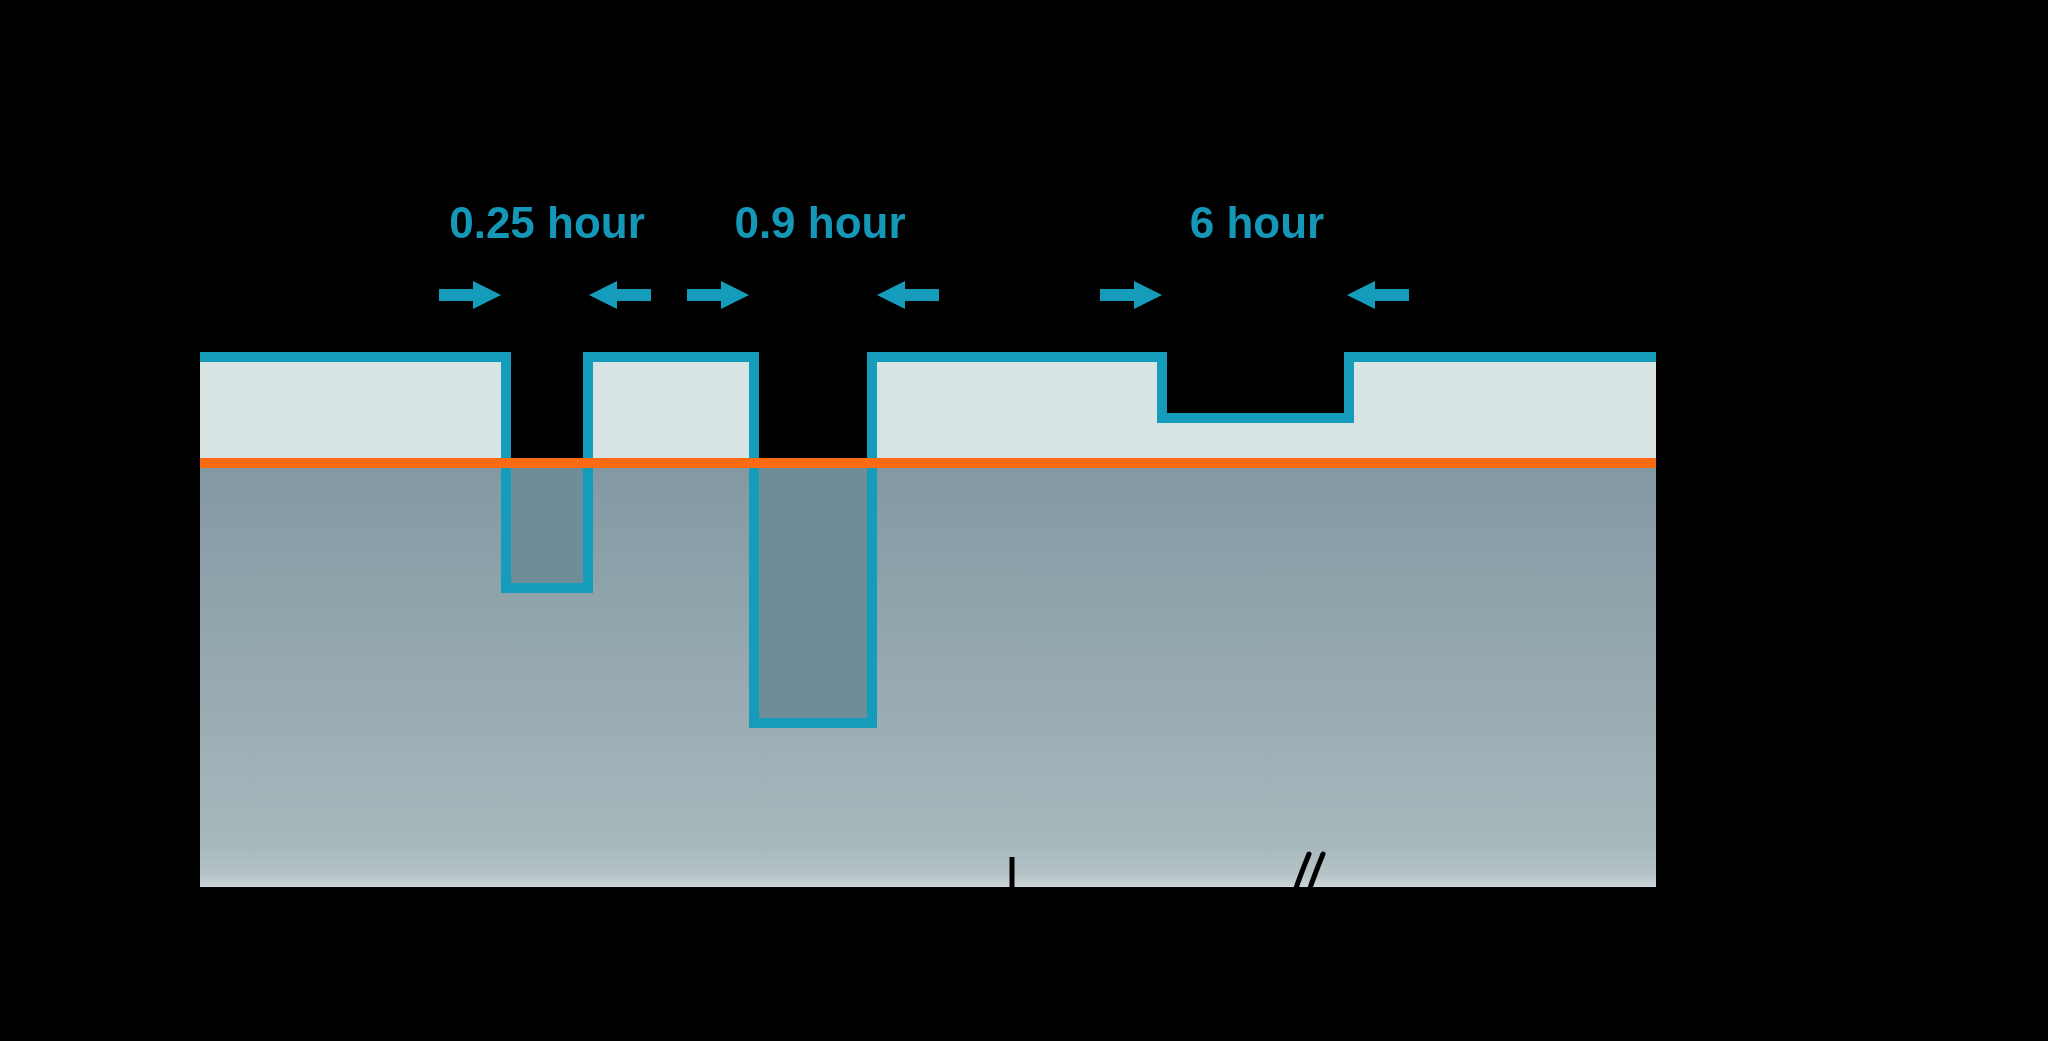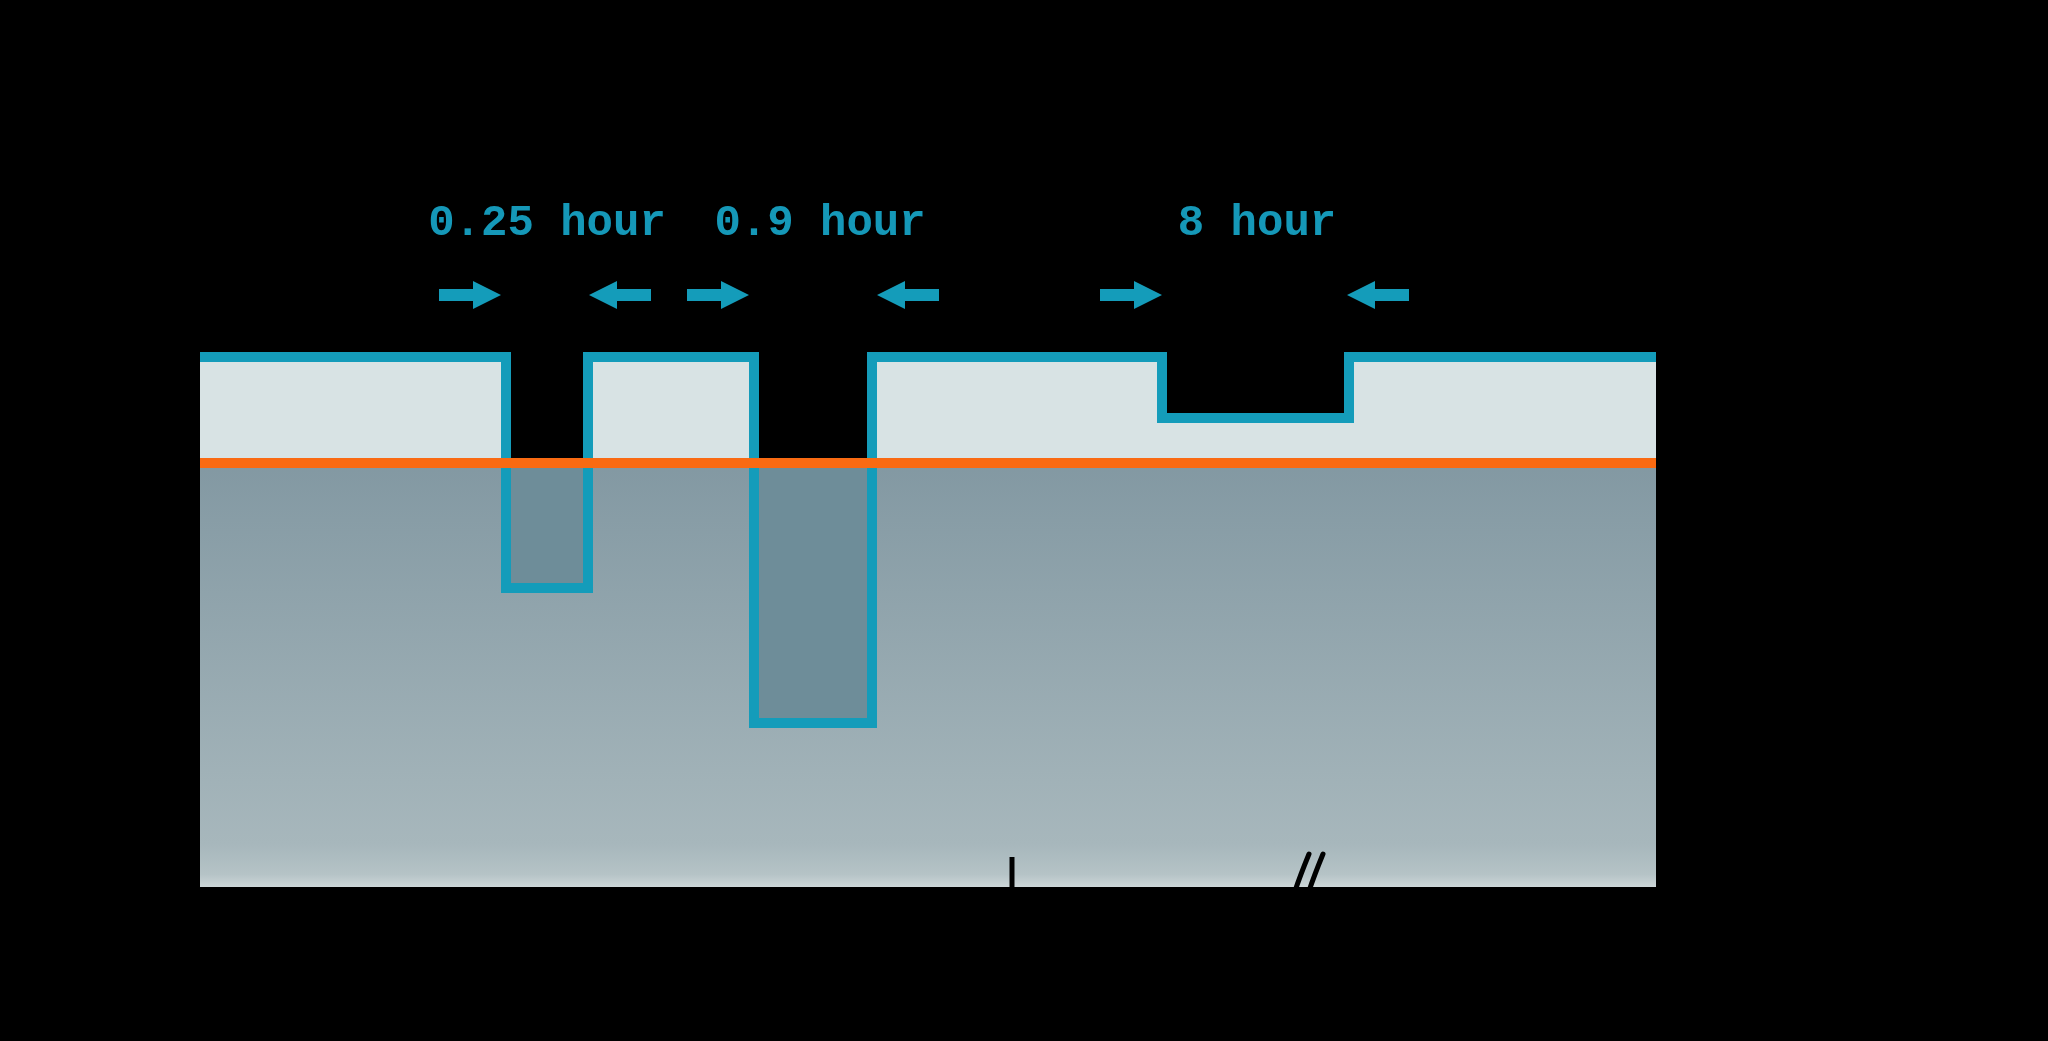--- a/index.html
+++ b/index.html
@@ -6,21 +6,21 @@
     margin: 0;
     padding: 0;
     background: #000000;
   }
   #figure-root {
     position: relative;
     width: 2048px;
     height: 1041px;
     background: #000000;
     overflow: hidden;
-    font-family: Liberation Mono, monospace;
+    font-family: Liberation Sans, sans-serif;
     border-radius: 14px;
   }
   #diagram-canvas {
     position: absolute;
     left: 0;
     top: 0;
     width: 2048px;
     height: 1041px;
     display: block;
   }
@@ -77,15 +77,15 @@
     <polygon points="501,295 473,281 473,289 439,289 439,301 473,301 473,309" fill="#149CBA"></polygon>
     <polygon points="589,295 617,281 617,289 651,289 651,301 617,301 617,309" fill="#149CBA"></polygon>
     <polygon points="749,295 721,281 721,289 687,289 687,301 721,301 721,309" fill="#149CBA"></polygon>
     <polygon points="877,295 905,281 905,289 939,289 939,301 905,301 905,309" fill="#149CBA"></polygon>
     <polygon points="1162,295 1134,281 1134,289 1100,289 1100,301 1134,301 1134,309" fill="#149CBA"></polygon>
     <polygon points="1347,295 1375,281 1375,289 1409,289 1409,301 1375,301 1375,309" fill="#149CBA"></polygon>
   </svg>
 
   <div class="duration-label" id="duration-label-1">0.25 hour</div>
   <div class="duration-label" id="duration-label-2">0.9 hour</div>
-  <div class="duration-label" id="duration-label-3">8 hour</div>
+  <div class="duration-label" id="duration-label-3">6 hour</div>
 
 </div>
 
 </body></html>

